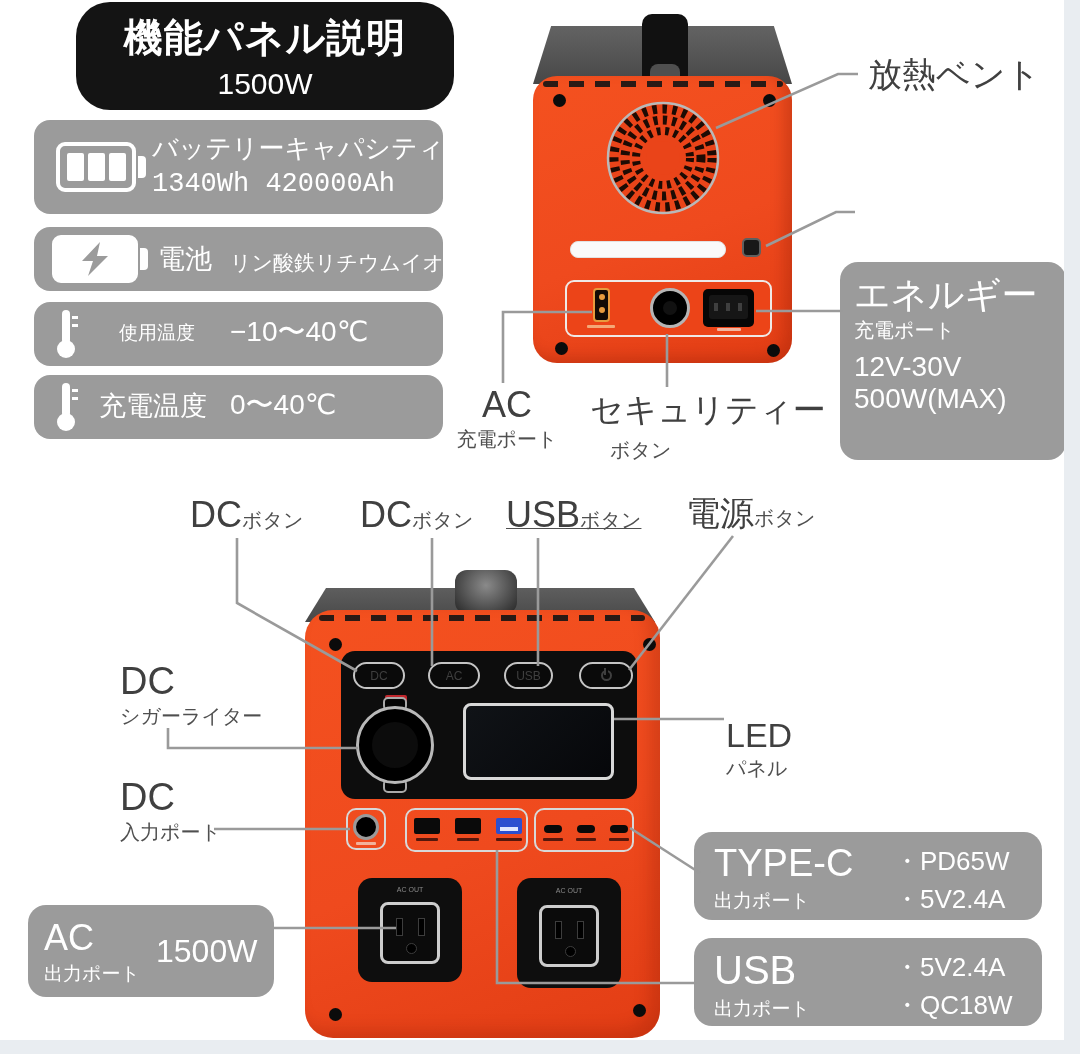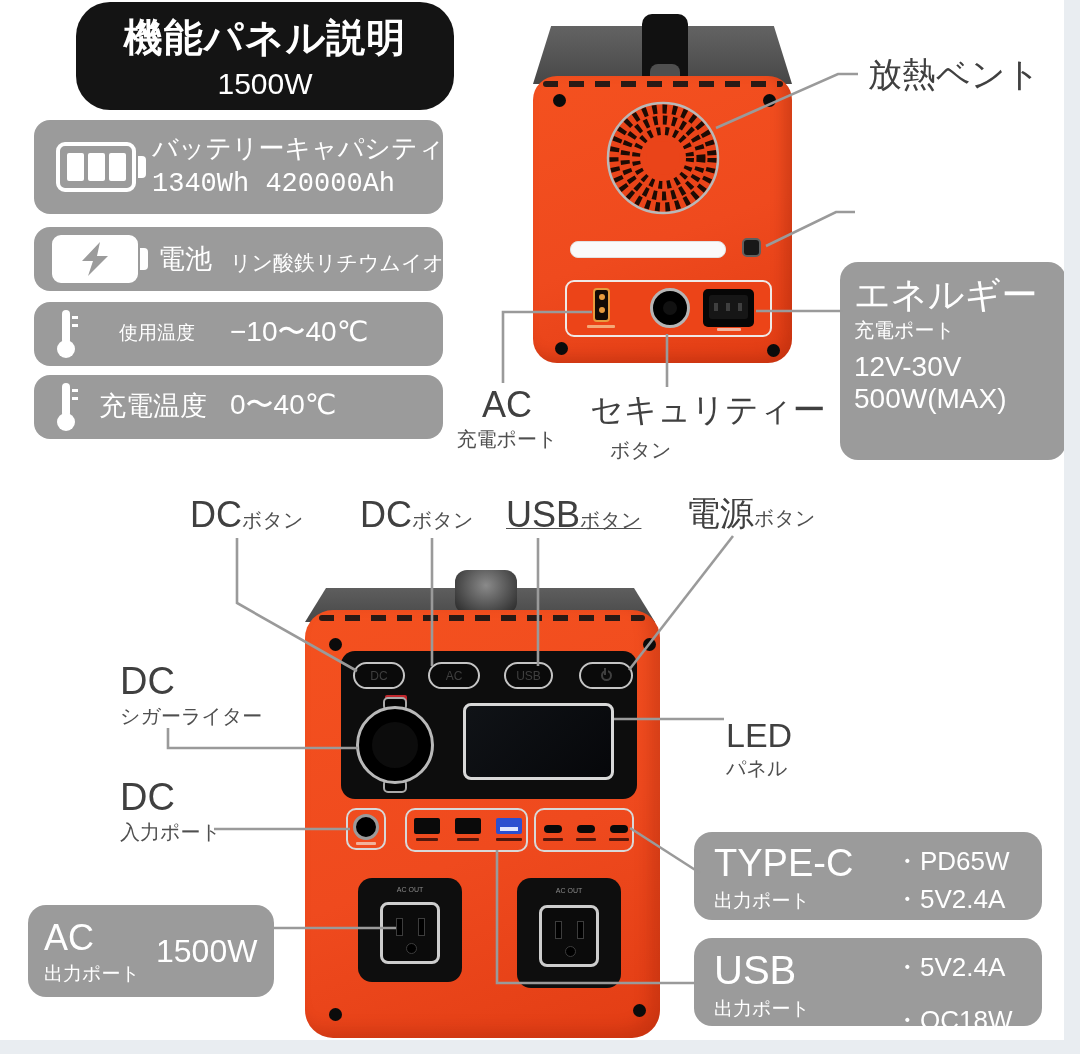--- a/index.html
+++ b/index.html
@@ -267,21 +267,21 @@
     <div class="abs" style="left:20px;top:10px;font-size:38px;">TYPE-C</div>
     <div class="abs" style="left:20px;top:56px;font-size:19px;">出力ポート</div>
     <div class="abs" style="left:200px;top:12px;font-size:26px;">・PD65W</div>
     <div class="abs" style="left:200px;top:50px;font-size:26px;">・5V2.4A</div>
   </div>
 
   <div class="abs graybox" style="left:694px;top:938px;width:348px;height:88px;">
     <div class="abs" style="left:20px;top:10px;font-size:40px;">USB</div>
     <div class="abs" style="left:20px;top:58px;font-size:19px;">出力ポート</div>
     <div class="abs" style="left:200px;top:12px;font-size:26px;">・5V2.4A</div>
-    <div class="abs" style="left:200px;top:50px;font-size:26px;margin-top:15px;">・QC18W</div>
+    <div class="abs" style="left:200px;top:50px;font-size:26px;">・QC18W</div>
   </div>
 
   <svg class="abs" style="left:0;top:0;z-index:5;pointer-events:none;" width="1080" height="1054" viewBox="0 0 1080 1054">
     <g fill="none" stroke="#9a9a9a" stroke-width="2.6">
       <polyline points="716,128 838,74 858,74"></polyline>
       <polyline points="766,246 836,212 855,212"></polyline>
       <polyline points="756,311 843,311"></polyline>
       <polyline points="592,312 503,312 503,383"></polyline>
       <polyline points="667,334 667,387"></polyline>
       <polyline points="237,538 237,603 357,671"></polyline>

